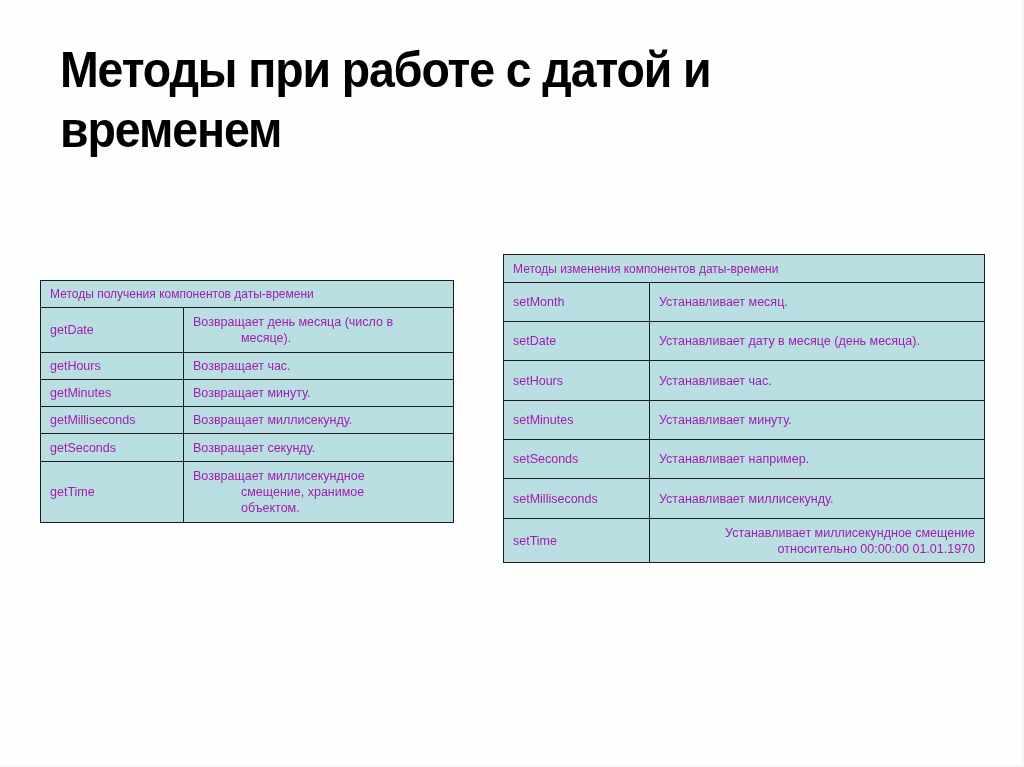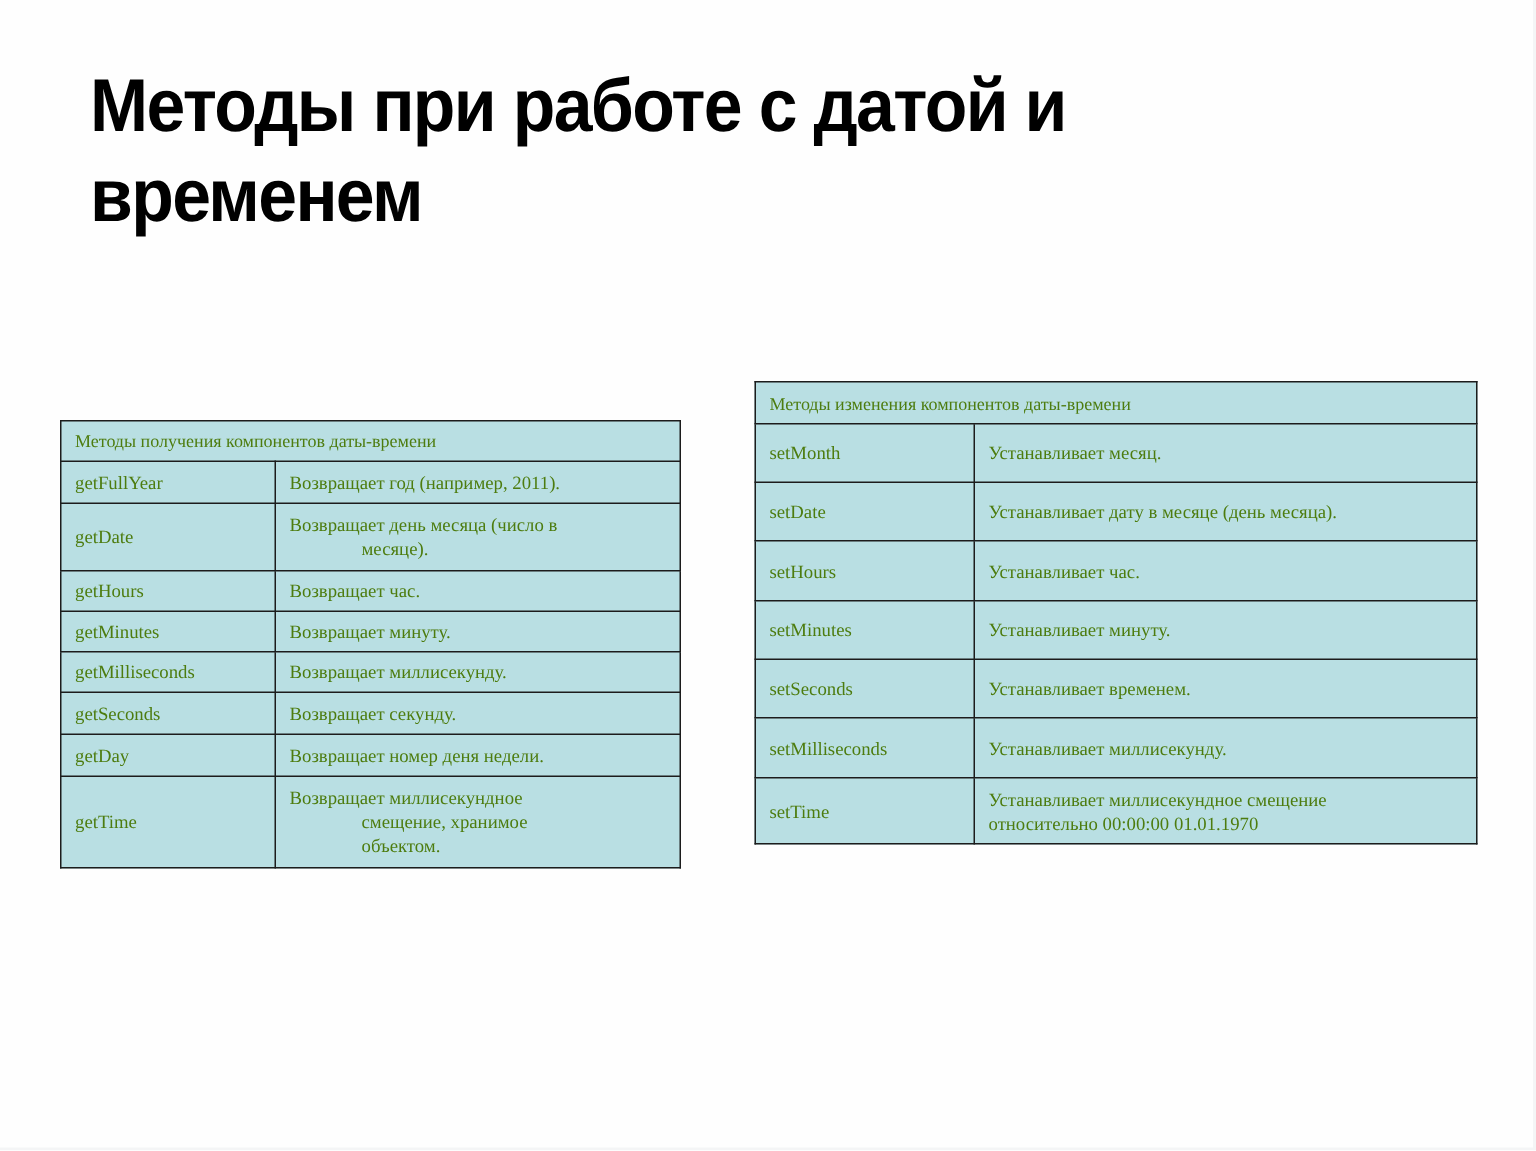--- a/index.html
+++ b/index.html
@@ -34,23 +34,23 @@
       line-height: 60px;
       color: #000000;
       letter-spacing: -1.2px;
       transform: scaleX(0.93);
       transform-origin: left top;
     }
     table.methods {
       position: absolute;
       border-collapse: collapse;
       background: #b9dfe3;
-      font-family: Liberation Serif, serif;
+      font-family: Liberation Sans, sans-serif;
       font-size: 12.5px;
-      color: #4d7c0f;
+      color: #a21caf;
       table-layout: fixed;
     }
     table.methods td {
       border: 1.5px solid #1c1c1c;
       padding: 0 9px;
       vertical-align: middle;
       line-height: 16px;
     }
     table.methods td.header-cell {
       font-size: 12px;
@@ -68,45 +68,41 @@
     #table-get col.c2 { width: 270px; }
     #table-set {
       left: 503px;
       top: 254px;
       width: 481px;
     }
     #table-set col.c1 { width: 146px; }
     #table-set col.c2 { width: 335px; }
     #table-set td.desc .wrap2 {
       padding-left: 0;
-      text-align: left;
+      text-align: right;
     }
     #table-set td.desc.two-line {
       text-align: center;
     }
   </style>
 </head>
 <body>
 
 <div class="slide-frame"></div>
 
 <h1 class="title">Методы при работе с датой и временем</h1>
 
 <table class="methods" id="table-get">
   <colgroup>
       <col class="c1">
       <col class="c2">
     </colgroup>
   <tbody>
     <tr style="height:27px">
       <td colspan="2" class="header-cell">Методы получения компонентов даты-времени</td>
-    </tr>
-    <tr style="height:28px">
-      <td>getFullYear</td>
-      <td class="desc">Возвращает год (например, 2011).</td>
     </tr>
     <tr style="height:45px">
       <td>getDate</td>
       <td class="desc">
         <span>Возвращает день месяца (число в</span>
         <span class="wrap2">месяце).</span>
       </td>
     </tr>
     <tr style="height:27px">
       <td>getHours</td>
@@ -116,24 +112,20 @@
       <td>getMinutes</td>
       <td class="desc">Возвращает минуту.</td>
     </tr>
     <tr style="height:27px">
       <td>getMilliseconds</td>
       <td class="desc">Возвращает миллисекунду.</td>
     </tr>
     <tr style="height:28px">
       <td>getSeconds</td>
       <td class="desc">Возвращает секунду.</td>
-    </tr>
-    <tr style="height:28px">
-      <td>getDay</td>
-      <td class="desc">Возвращает номер деня недели.</td>
     </tr>
     <tr style="height:61px">
       <td>getTime</td>
       <td class="desc">
         <span>Возвращает миллисекундное</span>
         <span class="wrap2">смещение, хранимое</span>
         <span class="wrap2">объектом.</span>
       </td>
     </tr>
   </tbody>
@@ -159,21 +151,21 @@
     <tr style="height:40px">
       <td>setHours</td>
       <td class="desc">Устанавливает час.</td>
     </tr>
     <tr style="height:39px">
       <td>setMinutes</td>
       <td class="desc">Устанавливает минуту.</td>
     </tr>
     <tr style="height:39px">
       <td>setSeconds</td>
-      <td class="desc">Устанавливает временем.</td>
+      <td class="desc">Устанавливает например.</td>
     </tr>
     <tr style="height:40px">
       <td>setMilliseconds</td>
       <td class="desc">Устанавливает миллисекунду.</td>
     </tr>
     <tr style="height:44px">
       <td>setTime</td>
       <td class="desc two-line">
         <span class="wrap2">Устанавливает миллисекундное смещение</span>
         <span class="wrap2">относительно 00:00:00 01.01.1970</span>

